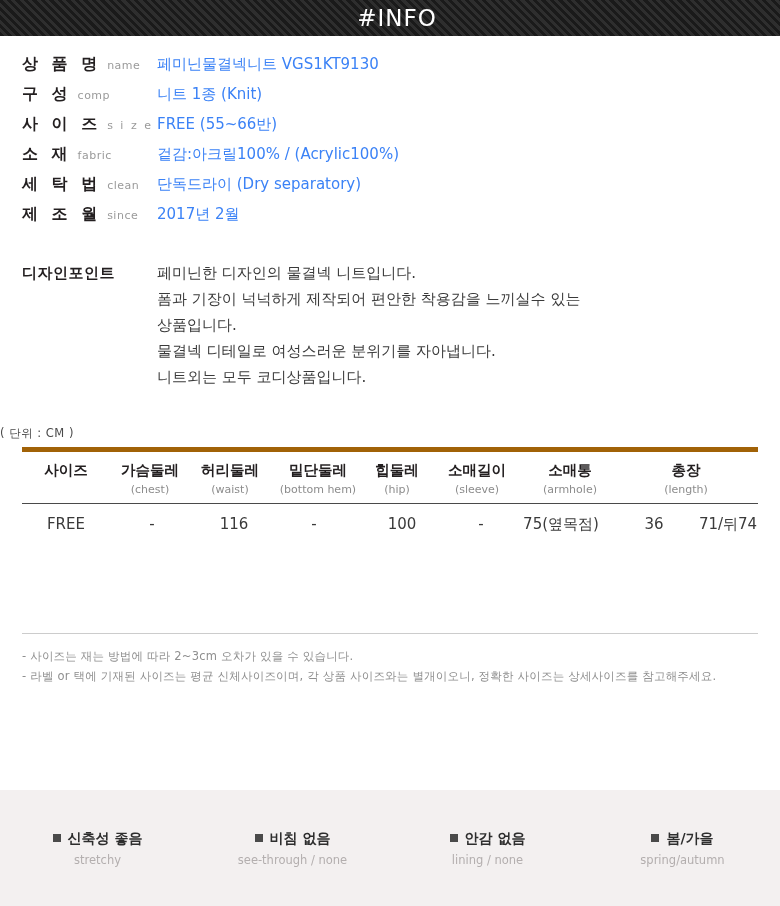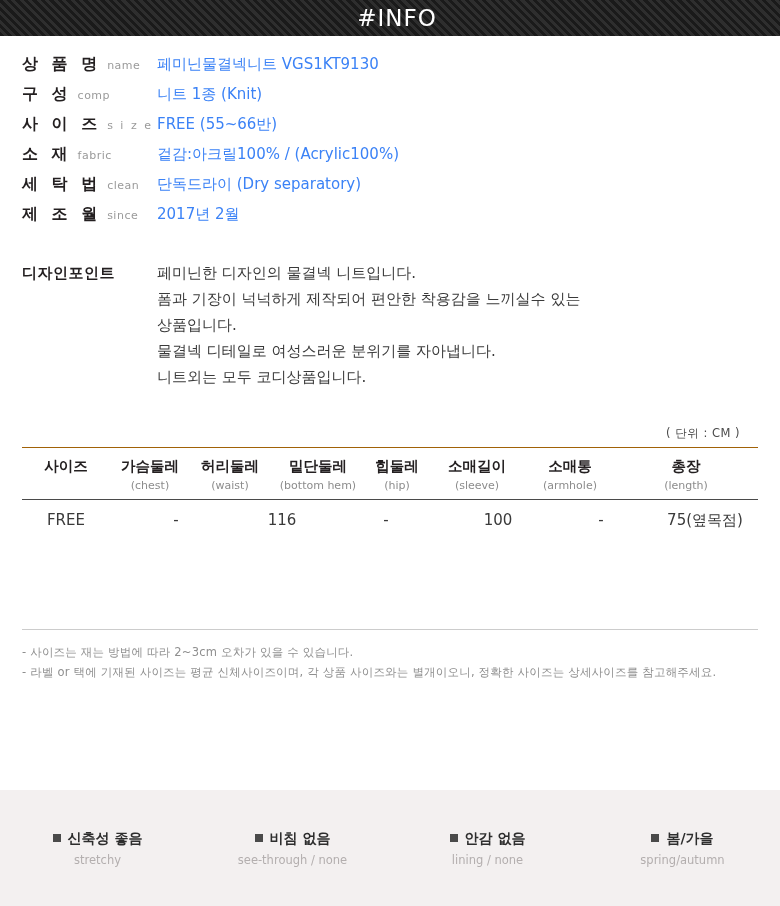--- a/index.html
+++ b/index.html
@@ -103,28 +103,28 @@
     line-height: 26px;
   }
   .design-lines div {
     white-space: nowrap;
   }
 
   
   .unit-note {
     margin-top: 36px;
     padding-right: 40px;
-    text-align: right;
+    text-align: left;
     font-size: 11.5px;
     color: #4a4a4a;
     letter-spacing: 0.5px;
   }
   .size-table {
     margin: 6px 22px 0 22px;
-    border-top: 1px solid #a16207;
+    border-top: 5px solid #a16207;
   }
   .size-head {
     display: flex;
     border-bottom: 1px solid #4a4a4a;
     padding: 9px 0 7px 0;
   }
   .size-head .cell {
     text-align: center;
   }
   .size-head .ko {
@@ -137,21 +137,20 @@
   .size-head .en {
     display: block;
     font-size: 11px;
     color: #8c8c8c;
     margin-top: 3px;
     white-space: nowrap;
   }
   .size-body {
     display: flex;
     padding: 11px 0 13px 0;
-    gap: 24px;
   }
   .size-body .cell {
     text-align: center;
     font-size: 15px;
     color: #3a3a3a;
     white-space: nowrap;
   }
   
   .c0 { width: 88px; flex: 0 0 88px; }
   .c1 { width: 84px; flex: 0 0 84px; }

